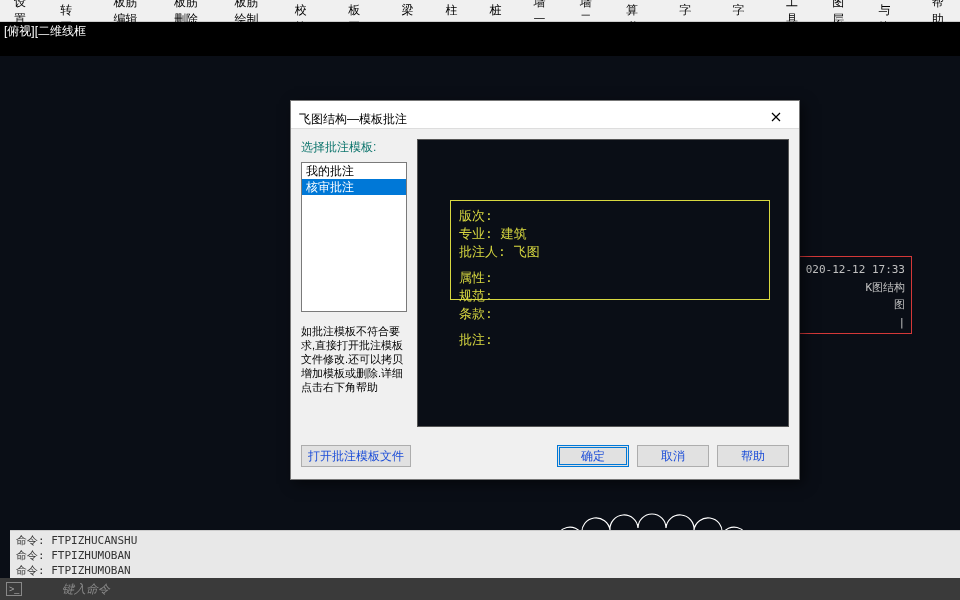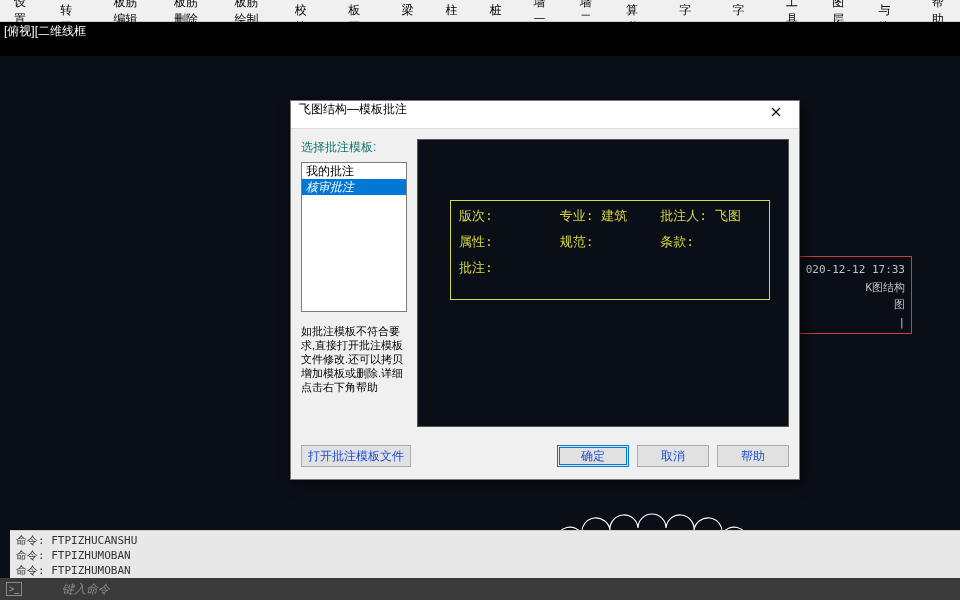--- a/index.html
+++ b/index.html
@@ -8,33 +8,33 @@
 .menubar span { padding: 3px 10px; color: #000; cursor: default; }
 .titlebar { background: #000; color: #fff; height: 34px; padding: 1px 4px; font-size: 12px; }
 .canvas-area { position: relative; width: 100%; height: 487px; background: #0A0E16; }
 .stamp-box { position: absolute; right: 48px; top: 200px; width: 120px; height: 78px; border: 1px solid #D43838; color: #c0c0c0; font-family: "SimSun", monospace; font-size: 11px; padding: 4px 6px; line-height: 1.6; text-align: right; }
 .cloud { position: absolute; left: 520px; top: 440px; stroke: #fff; fill: none; stroke-width: 1.2; }
 .cmd-history { position: absolute; bottom: 22px; left: 10px; right: 0; background: #E8E8E8; height: 48px; padding: 2px 6px; font-family: "Consolas", monospace; font-size: 11px; color: #333; border-top: 1px solid #ccc; line-height: 15px; }
 .cmd-input-bar { position: absolute; bottom: 0; left: 0; right: 0; background: #3A3A3A; height: 22px; display: flex; align-items: center; padding: 0 6px; }
 .cmd-icon { width: 16px; height: 14px; border: 1px solid #888; margin-right: 8px; display: flex; align-items: center; justify-content: flex-start; padding-left: 2px; color: #aaa; font-size: 9px; }
 .cmd-input { color: #888; font-style: italic; font-size: 12px; margin-left: 32px; }
 .dialog { position: absolute; left: 290px; top: 100px; width: 510px; height: 380px; background: #F0F0F0; border: 1px solid #777; box-shadow: 4px 4px 12px rgba(0,0,0,0.5); display: flex; flex-direction: column; }
-.dialog-title { display: flex; justify-content: space-between; align-items: flex-start; height: 28px; padding: 0 8px; background: #fff; border-bottom: 1px solid #ddd; }
+.dialog-title { display: flex; justify-content: space-between; align-items: flex-end; height: 28px; padding: 0 8px; background: #fff; border-bottom: 1px solid #ddd; }
 .dialog-title span { font-size: 12px; color: #000; }
 .close-btn { width: 30px; height: 22px; display: flex; align-items: center; justify-content: center; font-size: 14px; cursor: default; }
 .dialog-body { display: flex; flex: 1; }
 .left-panel { width: 122px; padding: 10px 6px 10px 10px; display: flex; flex-direction: column; }
 .left-label { color: #0f766e; margin-bottom: 6px; }
 .listbox { background: #fff; border: 1px solid #7A7A7A; flex: 0 0 150px; overflow: hidden; }
 .listbox-item { padding: 1px 4px; color: #000; line-height: 14px; }
-.listbox-item.selected { background: #0078D7; color: #fff; font-style: italic; }
+.listbox-item.selected { background: #0078D7; color: #fff; }
 .hint-text { color: #000; font-size: 11px; line-height: 14px; margin-top: 12px; }
 .preview-panel { flex: 1; margin: 10px 10px 10px 4px; background: #0A0E16; border: 1px solid #555; position: relative; }
 .preview-box { position: absolute; left: 32px; top: 60px; right: 18px; height: 100px; border: 1px solid #D8D840; color: #D8D840; font-family: "SimSun", monospace; font-size: 13px; }
-.preview-row { display: flex; padding: 6px 8px 2px 8px; }
+.preview-row { display: flex; padding: 6px 8px 2px 8px; flex-direction: column; }
 .preview-cell { flex: 1; }
 .dialog-footer { display: flex; padding: 8px 10px 12px 10px; gap: 8px; align-items: center; }
 .btn { min-width: 72px; height: 22px; background: #E1E1E1; border: 1px solid #ADADAD; color: #1d4ed8; font-size: 12px; display: flex; align-items: center; justify-content: center; cursor: default; }
 .btn.default { border: 1px solid #0078D7; outline: 1px solid #0078D7; outline-offset: -3px; }
 .spacer { flex: 1; }
 </style>
 </head>
 <body>
 
 <div class="menubar" id="menubar">

